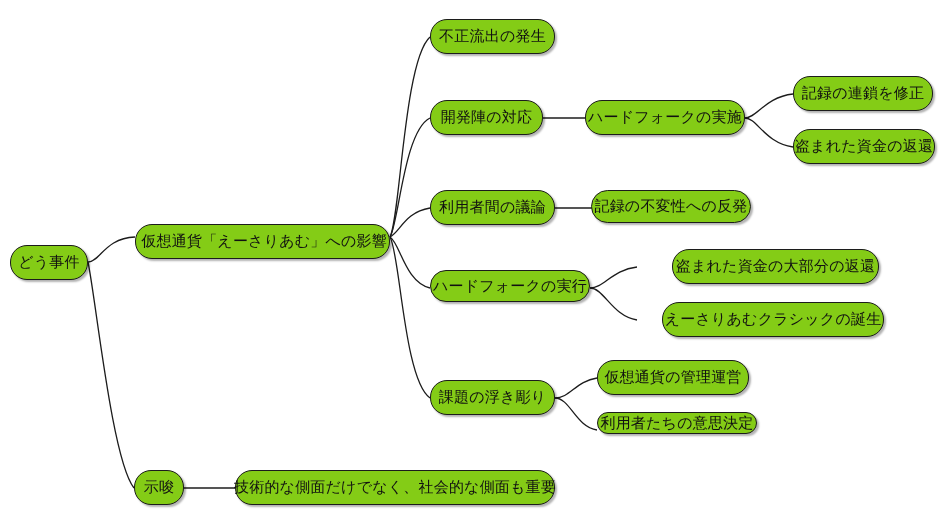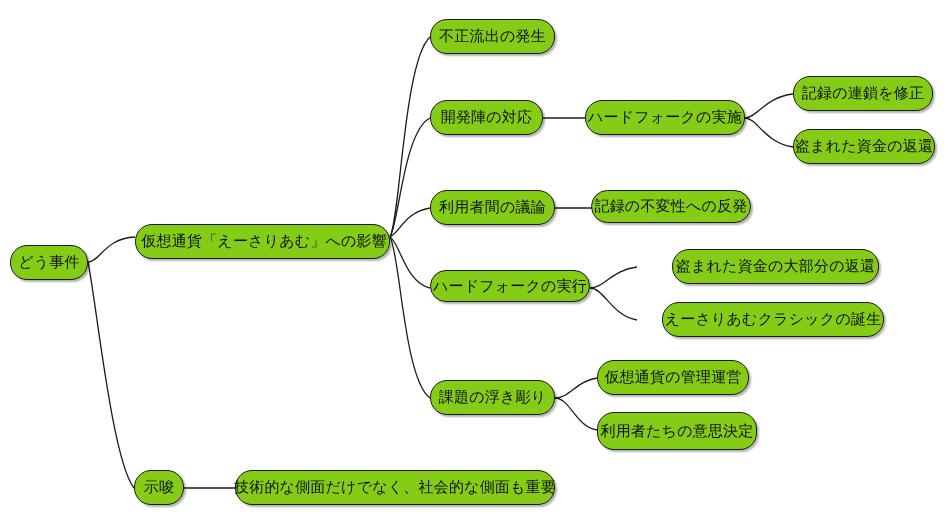--- a/index.html
+++ b/index.html
@@ -108,20 +108,20 @@
       </div>
       <div class="node" style="left: 637px; top: 249px; width: 207px; height: 35px; margin-left: 35px;">
         <span class="label">盗まれた資金の大部分の返還</span>
       </div>
       <div class="node" style="left: 637px; top: 302px; width: 222px; height: 35px; margin-left: 25px;">
         <span class="label">えーさりあむクラシックの誕生</span>
       </div>
       <div class="node" style="left: 597px; top: 360px; width: 152px; height: 35px; text-align: center;">
         <span class="label">仮想通貨の管理運営</span>
       </div>
-      <div class="node" style="left: 597px; top: 412px; width: 160px; height: 38px; align-items: center;">
+      <div class="node" style="left: 597px; top: 412px; width: 160px; height: 22px; align-items: center;">
         <span class="label">利用者たちの意思決定</span>
       </div>
       <div class="node" style="left: 235px; top: 470px; width: 320px; height: 35px;">
         <span class="label">技術的な側面だけでなく、社会的な側面も重要</span>
       </div>
     </div>
 </div>
 
 </body></html>

